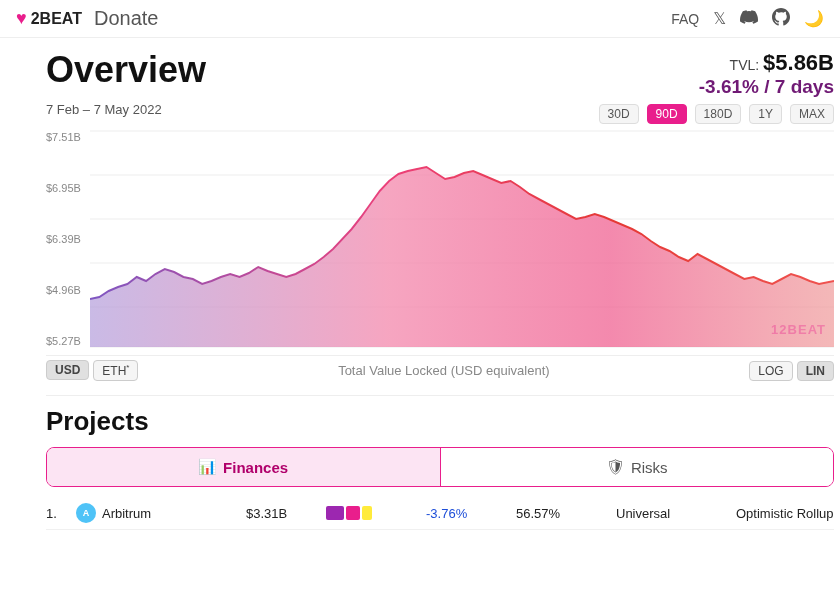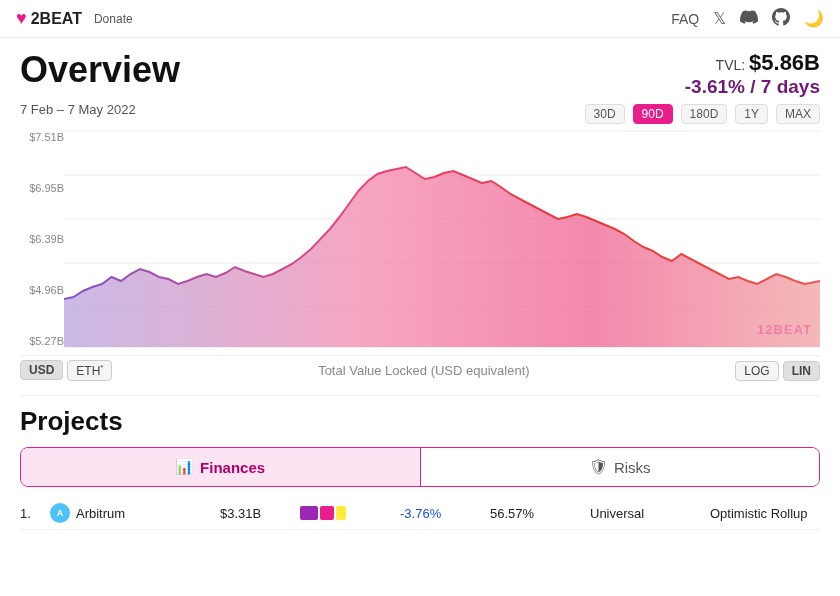--- a/index.html
+++ b/index.html
@@ -37,42 +37,43 @@
     .logo-heart {
       color: #e91e8c;
       font-size: 18px;
     }
     .logo-text {
       color: #222;
       font-weight: 700;
     }
     .donate-link {
       color: #555;
-      font-size: 12px;
+      font-size: 20px;
       cursor: pointer;
     }
     .header-right {
       display: flex;
       align-items: center;
       gap: 14px;
     }
     .header-right a, .header-link {
       color: #555;
       font-size: 14px;
       text-decoration: none;
       cursor: pointer;
     }
     .icon-btn {
       font-size: 16px;
       cursor: pointer;
       color: #555;
     }
     
     .main {
-      padding: 12px 20px 0 20px;
+      padding: 12px 6px 0 20px;
+      margin-left: 26px;
     }
     
     .overview-header {
       display: flex;
       justify-content: space-between;
       align-items: flex-start;
       margin-bottom: 4px;
     }
     .overview-title {
       font-size: 36px;
@@ -151,21 +152,20 @@
       height: 100%;
       display: flex;
       flex-direction: column;
       justify-content: space-between;
       padding: 2px 0;
     }
     .y-label {
       font-size: 11px;
       color: #888;
       width: 44px;
-      text-align: right;
     }
     .chart-svg-wrapper {
       position: absolute;
       left: 44px;
       right: 0;
       top: 0;
       bottom: 0;
     }
     
     .chart-bottom {

